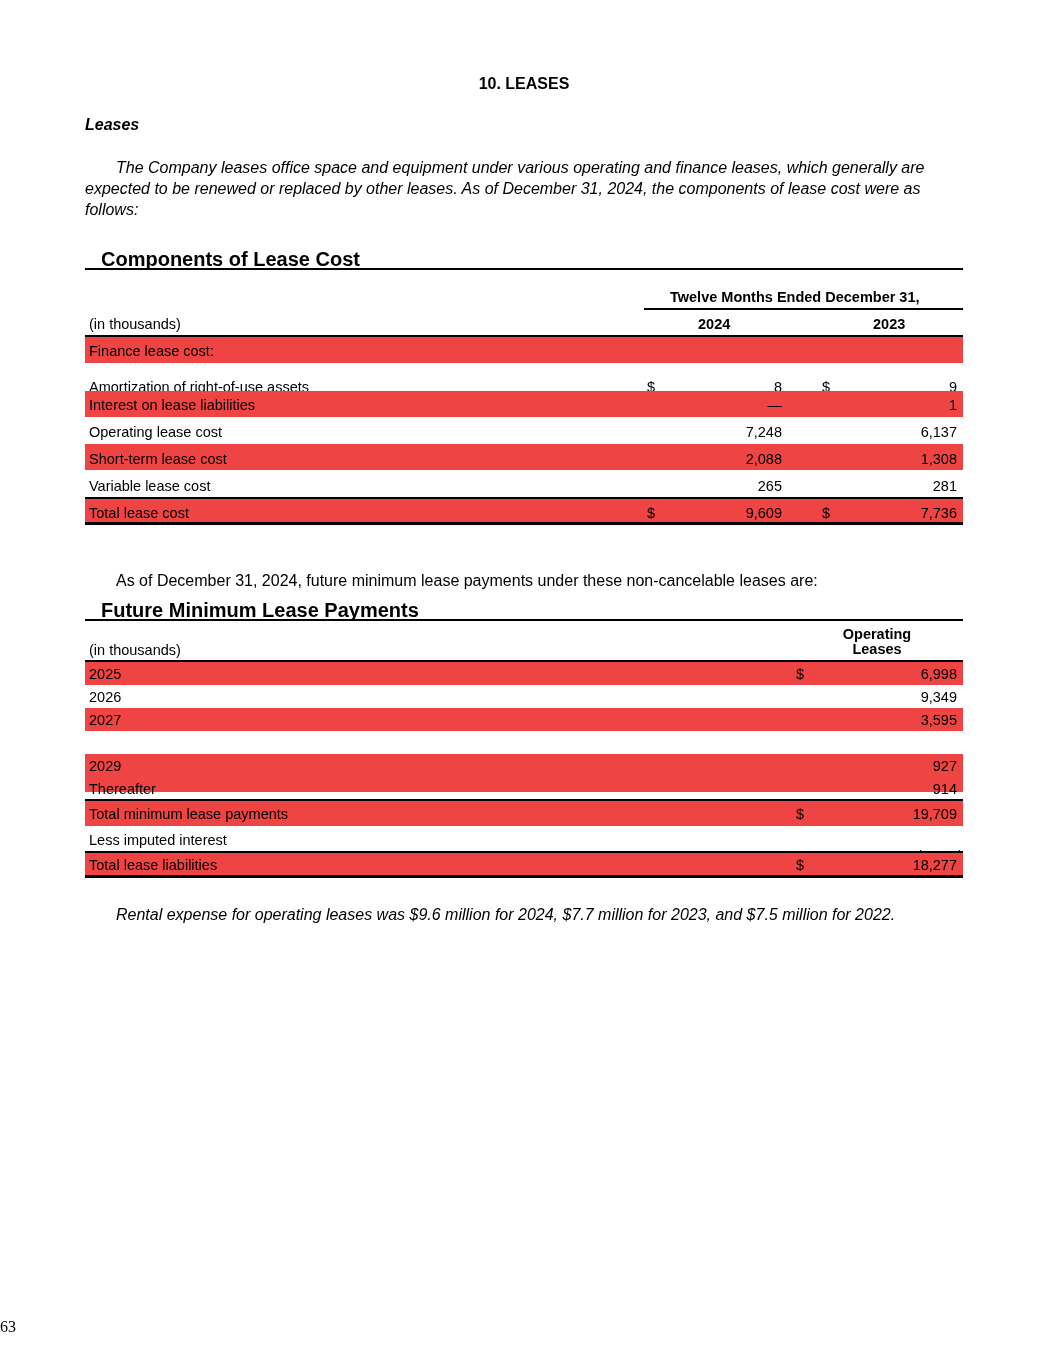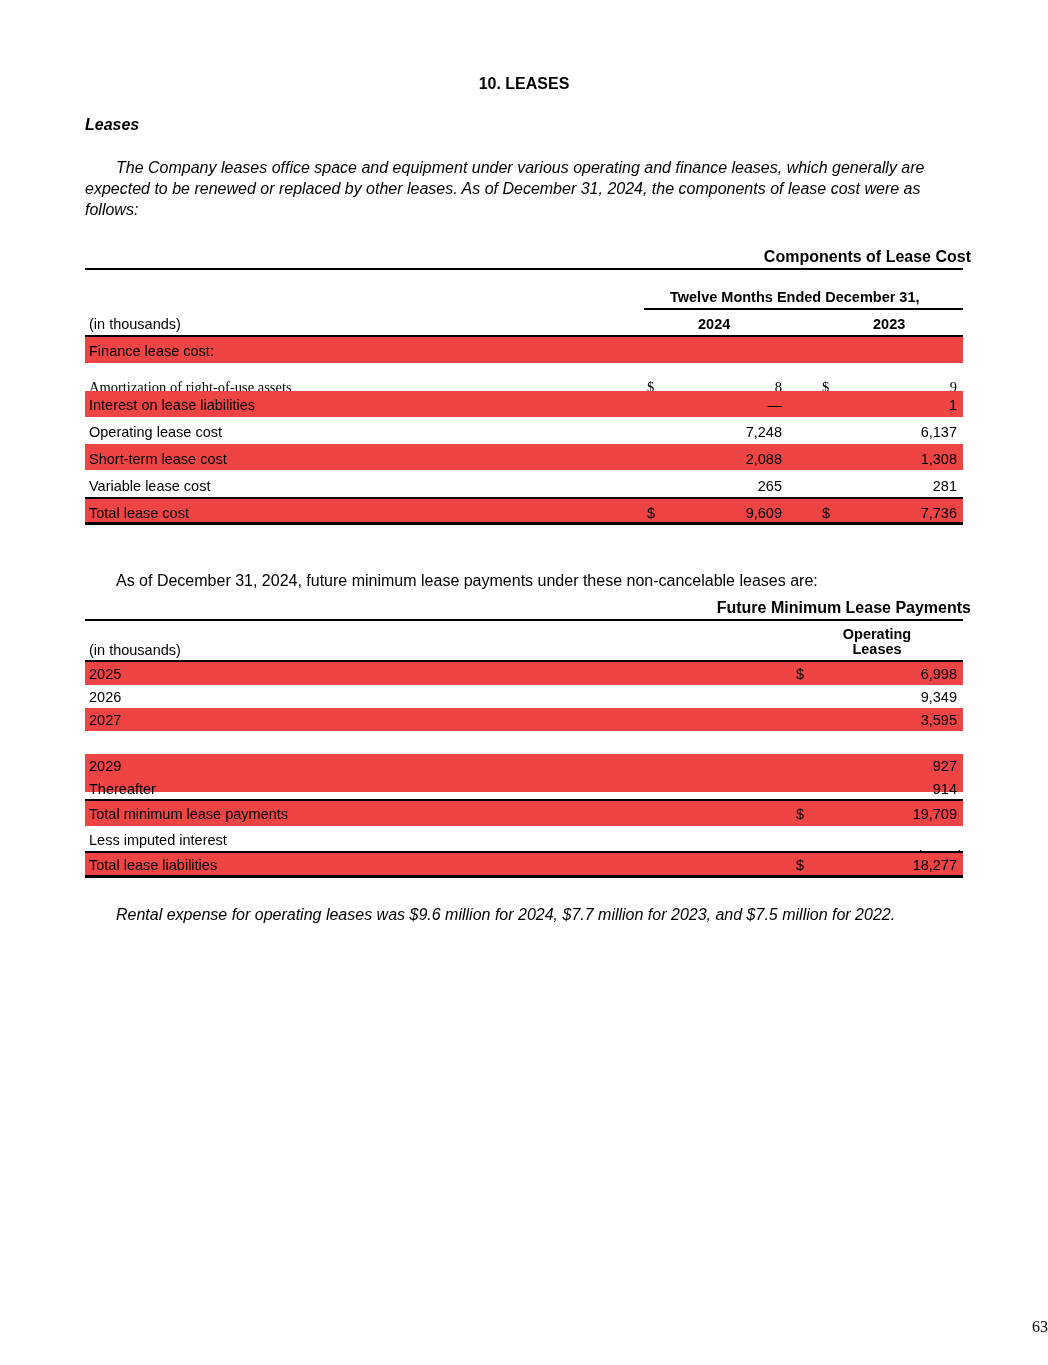--- a/index.html
+++ b/index.html
@@ -18,22 +18,22 @@
   }
   .para {
     position: absolute; left: 0; width: 878px;
     font-size: 16px; line-height: 21px;
   }
   .para.p1 { top: 157px; text-indent: 31px; font-style: italic; }
   .para.p2 { top: 570px; text-indent: 31px; }
   .para.p3 { top: 904px; text-indent: 31px; font-style: italic; }
 
   .tbl-title {
-    position: absolute; left: 8px; width: 878px; text-align: right;
-    font-weight: bold; font-size: 16px;
+    position: absolute; left: 16px; width: 878px; text-align: left;
+    font-weight: bold; font-size: 20px;
   }
   .rule { position: absolute; left: 0; width: 878px; background: #000; }
 
   .row {
     position: absolute; left: 0; width: 878px; font-size: 14.5px;
     box-sizing: border-box;
   }
   .row.shade { background: #ef4444; }
   .row .lbl { position: absolute; left: 4px; }
   .row .d1 { position: absolute; left: 562px; }
@@ -41,21 +41,21 @@
   .row .d2 { position: absolute; left: 737px; }
   .row .v2 { position: absolute; right: 6px; text-align: right; }
 
   .row .fd { position: absolute; left: 711px; }
   .row .fv { position: absolute; right: 6px; text-align: left; }
   .row .fv.paren { right: 0px; margin-top: 16px; }
 
   .hdr-bold { font-weight: bold; font-size: 14.5px; position: absolute; }
 
   .page-num {
-    position: absolute; top: 1318px; left: 0; width: 1048px; text-align: right;
+    position: absolute; top: 1318px; left: 0; width: 1048px; text-align: left;
     font-family: "Liberation Serif", serif; font-size: 16px;
   }
 </style>
 </head>
 <body>
 
 <div class="page">
 
   <div class="section-title">10. LEASES</div>
   <div class="subhead">Leases</div>
@@ -71,21 +71,21 @@
     <div class="row" style="top:316px;height:20px;">
       <span class="lbl">(in thousands)</span>
       <span class="hdr-bold" style="left:613px;top:0;">2024</span>
       <span class="hdr-bold" style="left:788px;top:0;">2023</span>
     </div>
     <div class="rule" style="top:335px;height:2px;"></div>
 
     <div class="row shade" style="top:337px;height:26px;line-height:28px;">
       <span class="lbl">Finance lease cost:</span>
     </div>
-    <div class="row" style="top:372px;height:28px;line-height:30px;font-family:Liberation Serif, serif;">
+    <div class="row" style="top:372px;height:28px;line-height:30px;">
       <span class="lbl">Amortization of right-of-use assets</span>
       <span class="d1">$</span>
       <span class="v1">8</span>
       <span class="d2">$</span>
       <span class="v2">9</span>
     </div>
     <div class="row shade" style="top:391px;height:26px;line-height:28px;">
       <span class="lbl">Interest on lease liabilities</span>
       <span class="v1">—</span>
       <span class="v2">1</span>

